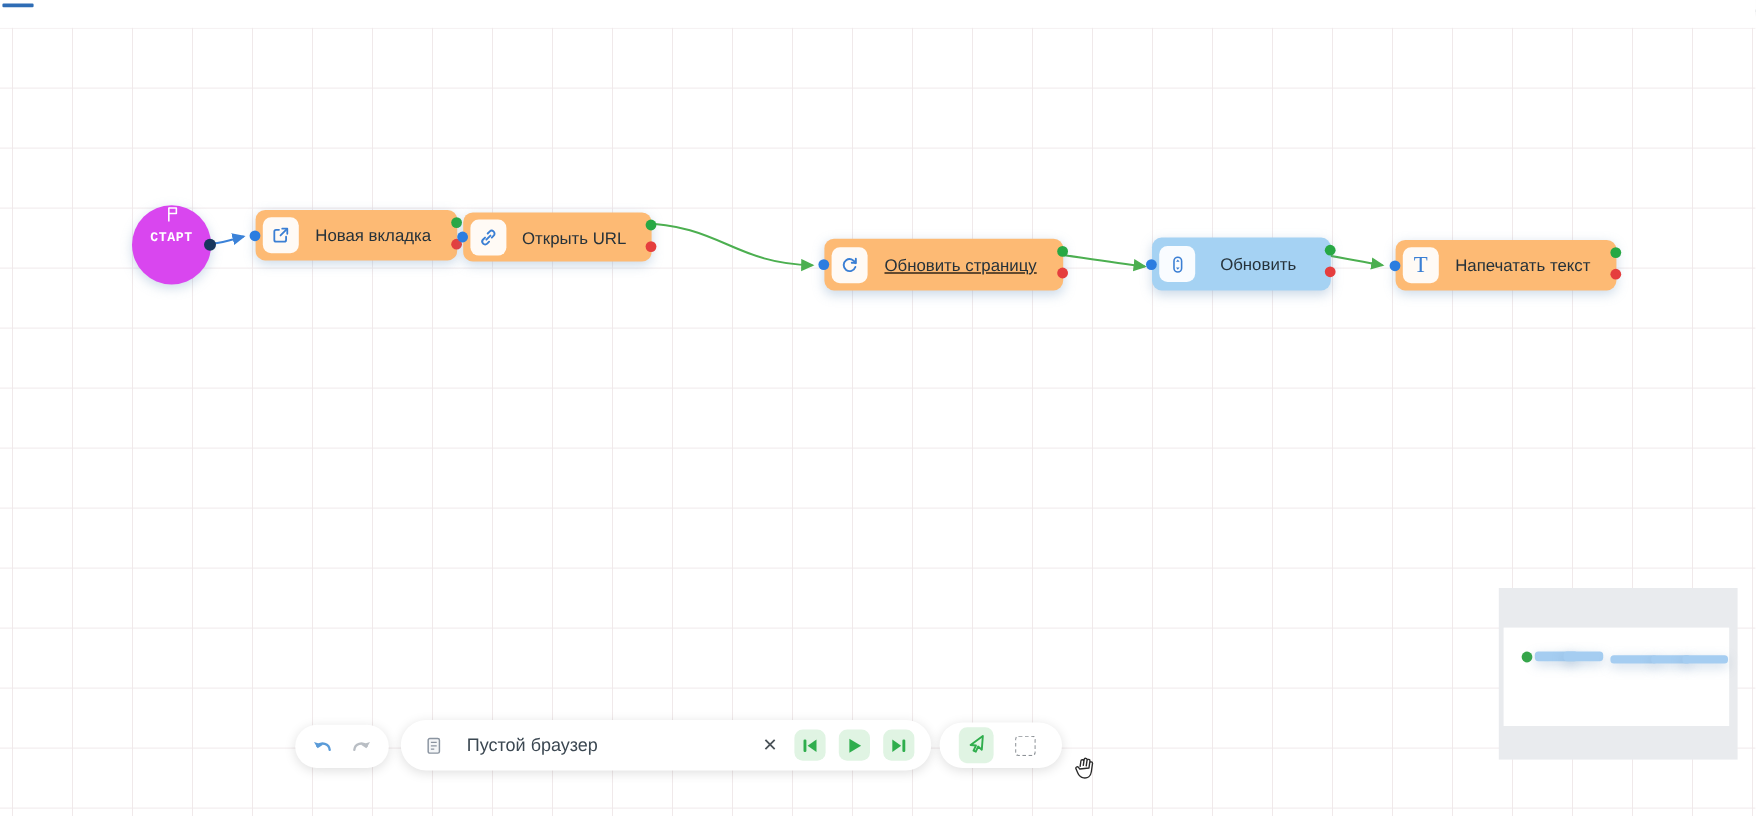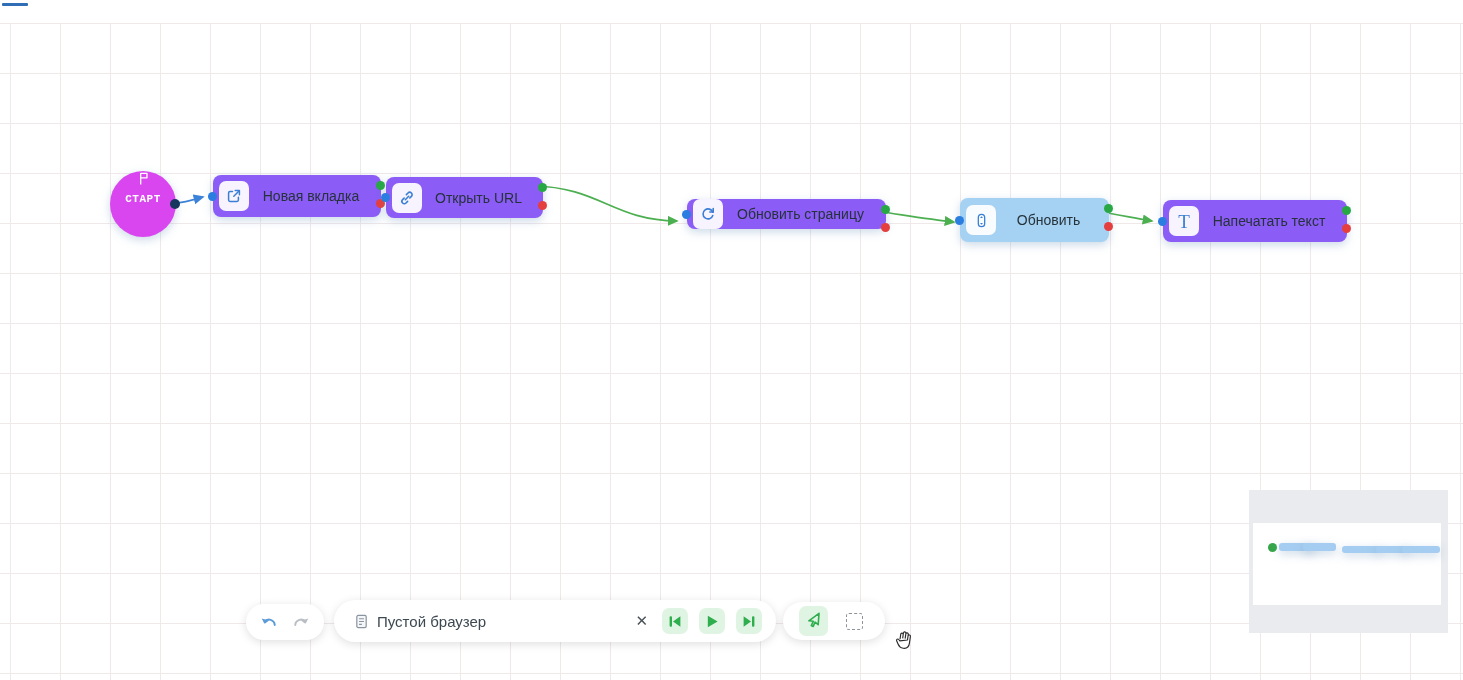--- a/index.html
+++ b/index.html
@@ -25,21 +25,21 @@
   }
   
   svg.edges{position:absolute;left:0;top:0;z-index:10;pointer-events:none;}
   svg.edges path.wire{fill:none;stroke-width:1.7;}
   
   .node{
     position:absolute;border-radius:8px;display:flex;align-items:center;
     padding:0 8px 0 6px;box-shadow:0 3px 10px rgba(110,150,190,.35);z-index:20;
     cursor:pointer;
   }
-  .node.green{background:#8b5cf6;}
+  .node.green{background:#fdba74;}
   .node.blue{background:#a5d2f3;}
   .iconbox{
     width:30px;height:30px;background:rgba(255,255,255,.93);border-radius:7px;
     display:flex;align-items:center;justify-content:center;flex:0 0 30px;
   }
   .node .nlabel{flex:1;text-align:center;font-size:14px;color:#26323a;white-space:nowrap;padding:0 4px;}
   .t-glyph{font-family:"Liberation Serif",serif;font-size:19px;color:#3b7fd4;line-height:1;}
   .port{position:absolute;width:9px;height:9px;border-radius:50%;z-index:25;cursor:crosshair;}
   .port.in{left:-5px;top:50%;margin-top:-4.5px;background:#2b7de0;}
   .port.success{right:-4px;top:6px;background:#27a844;}
@@ -52,21 +52,21 @@
   }
   .start-node .slabel{color:#fff;font-size:11px;font-weight:bold;letter-spacing:.5px;}
   .start-node .port-out{position:absolute;right:-4px;top:50%;margin-top:-5px;width:10px;height:10px;border-radius:50%;background:#17365e;}
   
   .pill{position:absolute;background:#fff;border-radius:21px;box-shadow:0 2px 10px rgba(0,0,0,.13);display:flex;align-items:center;z-index:30;}
   .pill-history{left:246px;top:604px;width:78px;height:36px;justify-content:center;gap:12px;}
   .pill-main{left:334px;top:600px;width:442px;height:42px;}
   .pill-tools{left:783px;top:602px;width:102px;height:38px;justify-content:center;gap:12px;}
   .icon-btn{display:flex;align-items:center;justify-content:center;background:none;border:none;padding:0;cursor:pointer;}
   .scenario-icon{margin-left:20px;}
-  .scenario-name{margin-left:8px;font-size:15px;color:#3c4852;flex:1;}
+  .scenario-name{margin-left:20px;font-size:15px;color:#3c4852;flex:1;}
   .close-x{font-size:15px;color:#4a5258;margin-right:14px;cursor:pointer;}
   .pb-btn{
     width:26px;height:26px;border-radius:7px;background:#e0f4e3;border:none;
     display:flex;align-items:center;justify-content:center;cursor:pointer;margin-right:11px;
   }
   .pb-btn.last{margin-right:14px;}
   .tool-btn{
     width:29px;height:30px;border-radius:7px;display:flex;align-items:center;justify-content:center;
     border:none;cursor:pointer;background:transparent;
   }
@@ -138,21 +138,21 @@
       <path d="M7.4 4.6 L9 3 a2.4 2.4 0 0 1 3.4 3.4 L10.8 8"></path>
       <path d="M8.6 11.4 L7 13 a2.4 2.4 0 0 1 -3.4 -3.4 L5.2 8"></path>
     </svg>
   </span>
   <span class="nlabel">Открыть URL</span>
   <span class="port in"></span>
   <span class="port success"></span>
   <span class="port error"></span>
 </div>
 
-<div class="node green" style="left:687px;top:199px;width:185px;height:30px;">
+<div class="node green" style="left:687px;top:199px;width:185px;height:43px;text-decoration:underline;">
   <span class="iconbox">
     <svg viewBox="0 0 16 16" width="16" height="16" fill="none" stroke="#3b7fd4" stroke-width="1.6" stroke-linecap="round">
       <path d="M12.8 9.5 a5 5 0 1 1 0 -3.2"></path>
       <path d="M13.2 2.6 V6 H9.8"></path>
     </svg>
   </span>
   <span class="nlabel">Обновить страницу</span>
   <span class="port in"></span>
   <span class="port success"></span>
   <span class="port error"></span>

